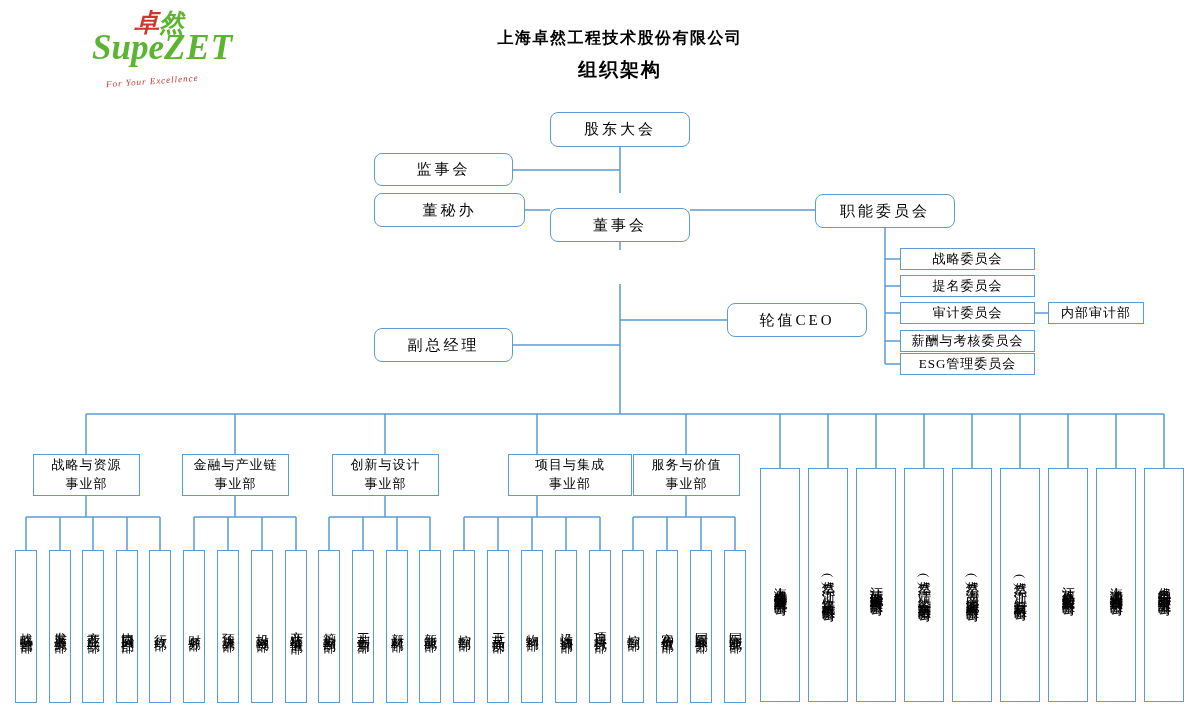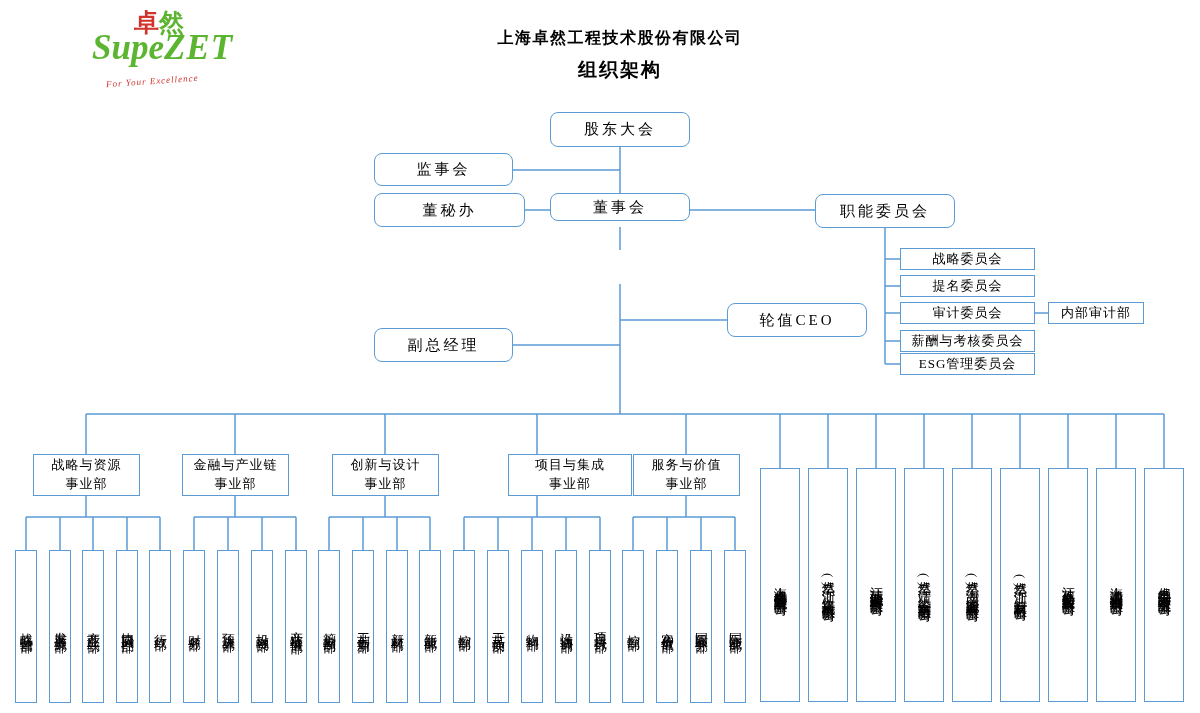--- a/index.html
+++ b/index.html
@@ -20,21 +20,21 @@
     writing-mode:vertical-rl;display:flex;align-items:center;justify-content:center;
     font-size:13px;letter-spacing:2px;
   }
   .sub{font-size:13.5px;letter-spacing:1.5px;}
   
   #title{position:absolute;left:40px;right:0;top:28px;text-align:center;}
   #title .t1{font-size:16px;font-weight:bold;letter-spacing:1.5px;}
   #title .t2{font-size:19px;font-weight:bold;letter-spacing:2px;margin-top:8px;}
   
   #logo{position:absolute;left:92px;top:10px;width:180px;height:84px;}
-  #logo .cn{position:absolute;left:42px;top:0;font-size:25px;font-weight:bold;line-height:1;}
+  #logo .cn{position:absolute;left:42px;top:0;font-size:25px;font-weight:bold;font-style:italic;line-height:1;}
   #logo .cn .c1{color:#D0342C;}
   #logo .cn .c2{color:#5CB531;}
   #logo .brand{position:absolute;left:0;top:20px;font-size:35px;line-height:1;color:#5CB531;font-style:italic;white-space:nowrap;}
   #logo .brand .script{font-weight:bold;}
   #logo .brand .bold{font-weight:900;letter-spacing:1px;}
   #logo .tag{position:absolute;left:14px;top:66px;font-size:9px;font-style:italic;color:#D0342C;transform:rotate(-4deg);letter-spacing:1px;}
 </style>
 </head>
 <body>
 
@@ -76,21 +76,21 @@
   </div>
 
   <div id="title">
     <div class="t1">上海卓然工程技术股份有限公司</div>
     <div class="t2">组织架构</div>
   </div>
 
   <div class="box top" style="left:550px;top:112px;width:140px;height:35px">股东大会</div>
   <div class="box top" style="left:374px;top:153px;width:139px;height:33px">监事会</div>
   <div class="box top" style="left:374px;top:193px;width:151px;height:34px">董秘办</div>
-  <div class="box top" style="left:550px;top:193px;width:140px;height:28px">董事会</div>
+  <div class="box top" style="left:550px;top:208px;width:140px;height:34px">董事会</div>
   <div class="box top" style="left:815px;top:194px;width:140px;height:34px">职能委员会</div>
   <div class="box top" style="left:727px;top:303px;width:140px;height:34px">轮值CEO</div>
   <div class="box top" style="left:374px;top:328px;width:139px;height:34px">副总经理</div>
 
   <div class="box cmt" style="left:900px;top:248px;width:135px;height:22px">战略委员会</div>
   <div class="box cmt" style="left:900px;top:275px;width:135px;height:22px">提名委员会</div>
   <div class="box cmt" style="left:900px;top:302px;width:135px;height:22px">审计委员会</div>
   <div class="box cmt" style="left:900px;top:330px;width:135px;height:22px">薪酬与考核委员会</div>
   <div class="box cmt" style="left:900px;top:353px;width:135px;height:22px">ESG管理委员会</div>
   <div class="box cmt" style="left:1048px;top:302px;width:96px;height:22px">内部审计部</div>

